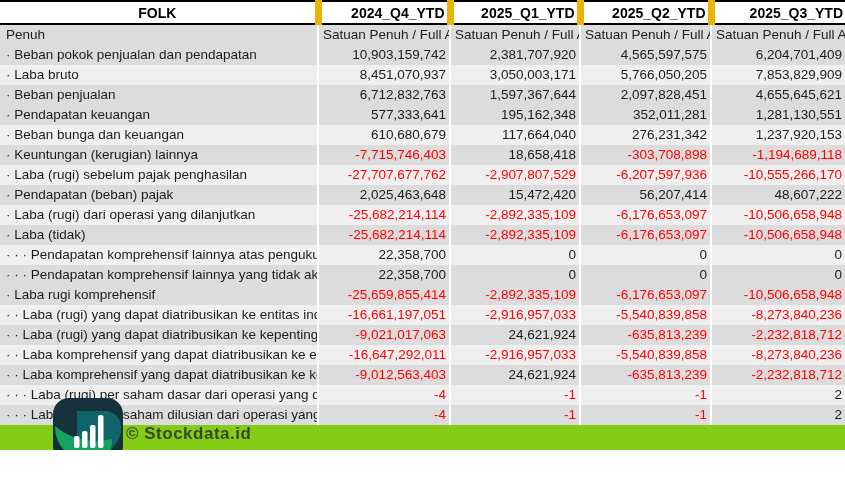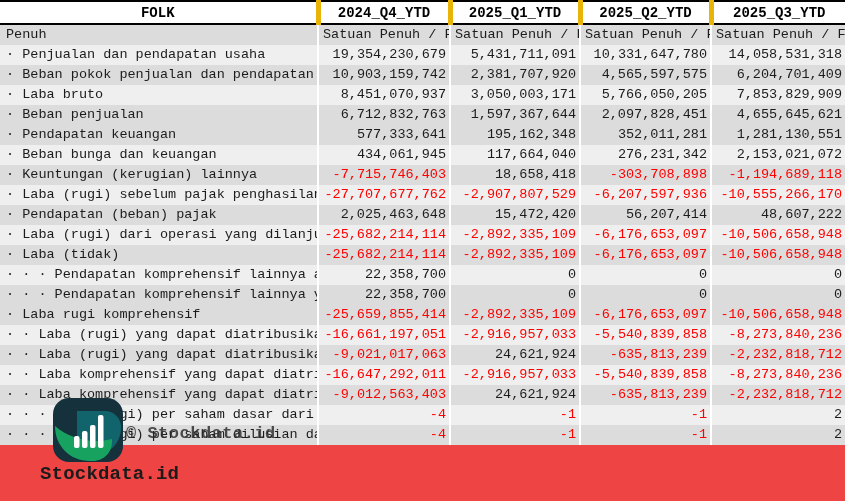--- a/index.html
+++ b/index.html
@@ -1,23 +1,23 @@
 <!DOCTYPE html>
 <html><head>
 <meta charset="utf-8">
 <style>
   * { box-sizing: border-box; }
   html, body { margin: 0; padding: 0; }
   .page {
     position: relative;
     width: 845px;
-    height: 501px;
+    height: 450px;
     overflow: hidden;
-    background: #ef4444;
-    font-family: Liberation Mono, monospace;
+    background: #84cc16;
+    font-family: Liberation Sans, sans-serif;
   }
   table.fin {
     border-collapse: collapse;
     table-layout: fixed;
     width: 845px;
   }
   col.c-label { width: 318px; }
   col.c-p1 { width: 132px; }
   col.c-p2 { width: 130px; }
   col.c-p3 { width: 131px; }
@@ -29,21 +29,21 @@
     border-top: 2px solid #000;
     border-bottom: 2px solid #000;
     font-size: 14px;
     font-weight: bold;
     color: #000;
     text-align: center;
     padding: 0 2px;
     white-space: nowrap;
     overflow: hidden;
   }
-  thead th.period { border-left: 5px solid #eab308; }
+  thead th.period { border-left: 7px solid #eab308; text-align: right; }
 
   tbody td {
     height: 20px;
     font-size: 13.5px;
     line-height: 20px;
     padding: 0 4px;
     white-space: nowrap;
     overflow: hidden;
     color: #1c1c1c;
   }
@@ -104,27 +104,20 @@
       </tr>
     </thead>
     <tbody id="fin-body">
         <tr class="r-dark">
           <td class="label-cell">Penuh</td>
           <td class="meta-cell">Satuan Penuh / Full Amount</td>
           <td class="meta-cell">Satuan Penuh / Full Amount</td>
           <td class="meta-cell">Satuan Penuh / Full Amount</td>
           <td class="meta-cell">Satuan Penuh / Full Amount</td>
         </tr>
-        <tr class="r-light">
-          <td class="label-cell">· Penjualan dan pendapatan usaha</td>
-          <td class="value-cell">19,354,230,679</td>
-          <td class="value-cell">5,431,711,091</td>
-          <td class="value-cell">10,331,647,780</td>
-          <td class="value-cell">14,058,531,318</td>
-        </tr>
         <tr class="r-dark">
           <td class="label-cell">· Beban pokok penjualan dan pendapatan</td>
           <td class="value-cell">10,903,159,742</td>
           <td class="value-cell">2,381,707,920</td>
           <td class="value-cell">4,565,597,575</td>
           <td class="value-cell">6,204,701,409</td>
         </tr>
         <tr class="r-light">
           <td class="label-cell">· Laba bruto</td>
           <td class="value-cell">8,451,070,937</td>
@@ -141,24 +134,24 @@
         </tr>
         <tr class="r-dark">
           <td class="label-cell">· Pendapatan keuangan</td>
           <td class="value-cell">577,333,641</td>
           <td class="value-cell">195,162,348</td>
           <td class="value-cell">352,011,281</td>
           <td class="value-cell">1,281,130,551</td>
         </tr>
         <tr class="r-light">
           <td class="label-cell">· Beban bunga dan keuangan</td>
-          <td class="value-cell">434,061,945</td>
+          <td class="value-cell">610,680,679</td>
           <td class="value-cell">117,664,040</td>
           <td class="value-cell">276,231,342</td>
-          <td class="value-cell">2,153,021,072</td>
+          <td class="value-cell">1,237,920,153</td>
         </tr>
         <tr class="r-dark">
           <td class="label-cell">· Keuntungan (kerugian) lainnya</td>
           <td class="value-cell neg">-7,715,746,403</td>
           <td class="value-cell">18,658,418</td>
           <td class="value-cell neg">-303,708,898</td>
           <td class="value-cell neg">-1,194,689,118</td>
         </tr>
         <tr class="r-light">
           <td class="label-cell">· Laba (rugi) sebelum pajak penghasilan</td>

